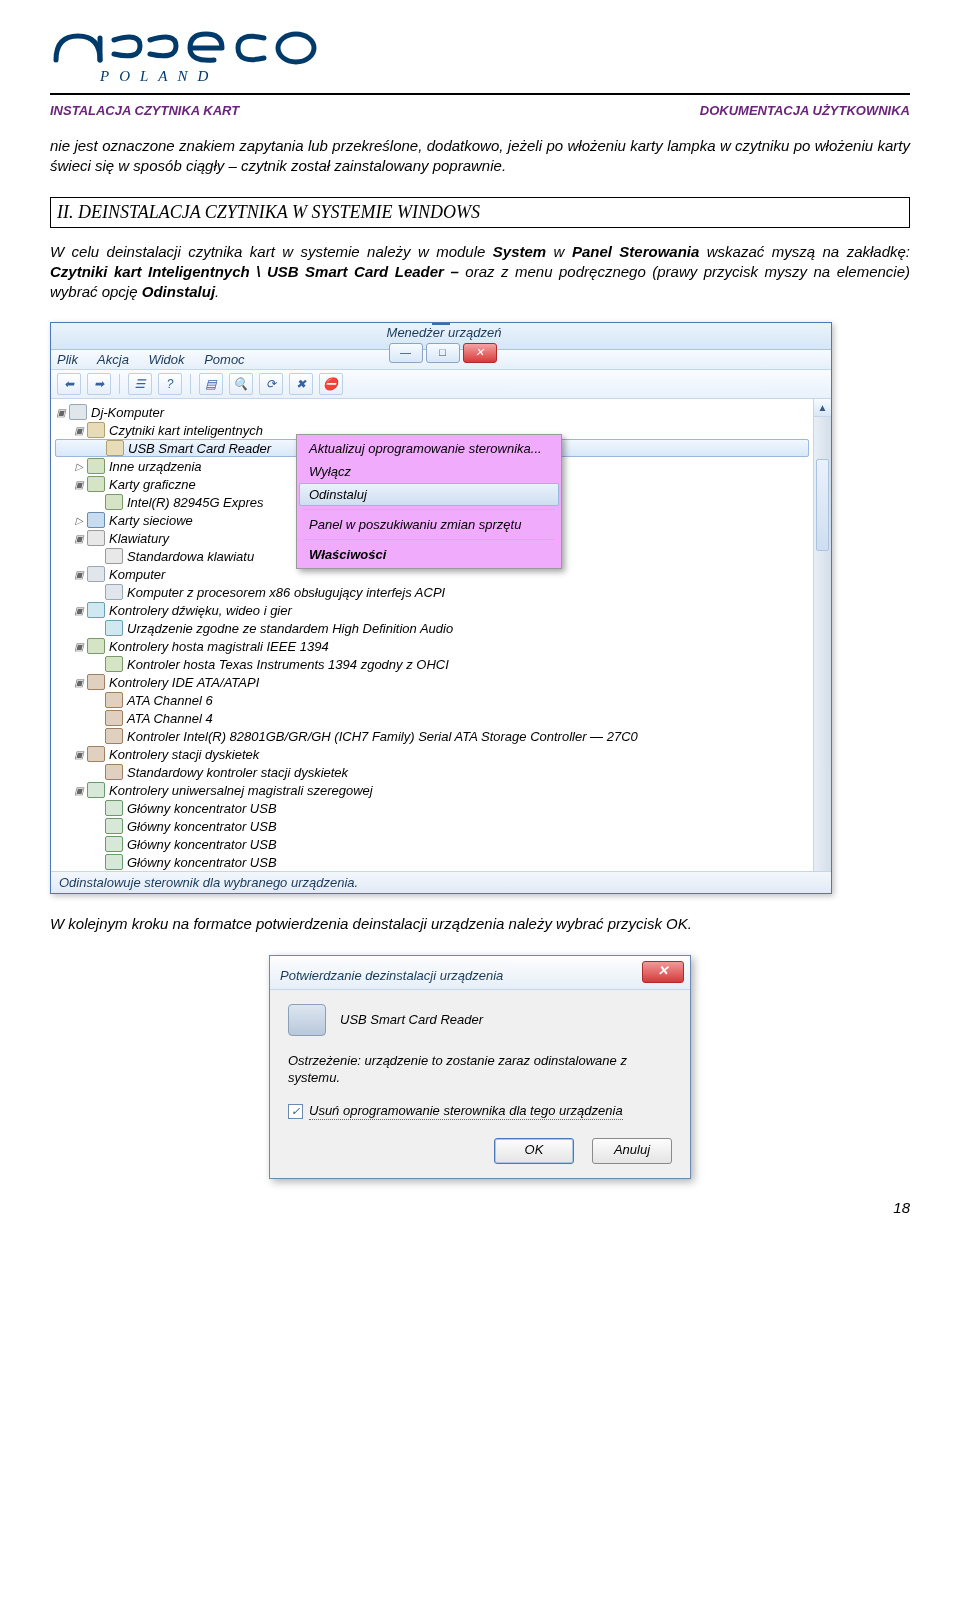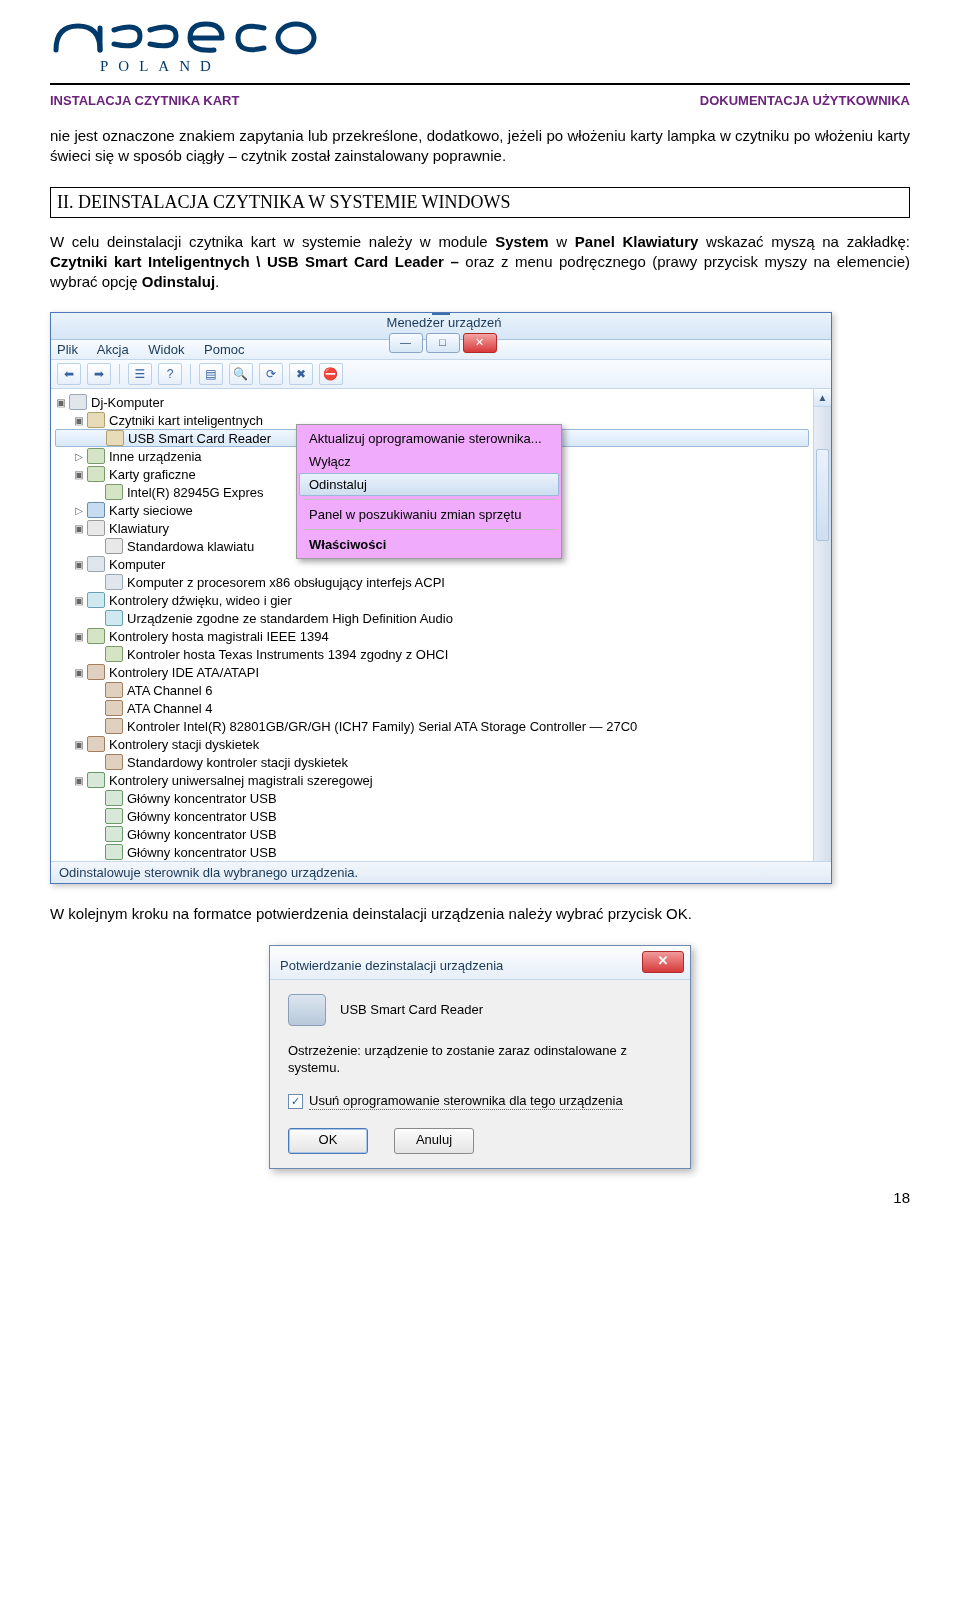--- a/index.html
+++ b/index.html
@@ -4,21 +4,22 @@
 <style>
   body {
     margin: 0;
     padding: 0;
     background: #fff;
     font-family: Verdana, Tahoma, Arial, sans-serif;
     color: #000;
     width: 960px;
   }
   .page {
-    padding: 20px 50px 40px 50px;
+    padding: 30px 50px 40px 50px;
+    font-style: italic;
   }
   .logo-area {
     margin-bottom: 8px;
   }
   .logo-area svg { display: block; }
   .logo-sub {
     font-family: "Times New Roman", serif;
     letter-spacing: 10px;
     font-size: 15px;
     color: #003a6a;
@@ -221,21 +222,21 @@
   }
   .dlg-warn { margin-bottom: 16px; line-height:1.35; }
   .dlg-check { display:flex; align-items:center; gap:6px; margin-bottom: 4px; }
   .chk {
     width:13px; height:13px; border:1px solid #6a8ab0; background:#fff;
     display:inline-flex; align-items:center; justify-content:center;
     font-size:11px; color:#1a5aa0;
   }
   .dotted { border-bottom: 1px dotted #666; padding-bottom:1px; }
   .dlg-buttons {
-    display:flex; justify-content:flex-start; gap:26px;
+    display:flex; justify-content:flex-end; gap:18px;
     padding-top: 14px;
   }
   .btn {
     min-width: 78px; height: 24px;
     background: linear-gradient(#fdfdfd,#e4e4e4);
     border: 1px solid #8a8a8a; border-radius: 3px;
     text-align:center; line-height:22px;
   }
   .btn.primary { border-color:#4a78b8; box-shadow: 0 0 0 1px #a8c6ea inset; }
   .pgnum { text-align: right; font-size: 15px; margin-top: 20px; }
@@ -272,21 +273,21 @@
     <span>DOKUMENTACJA  UŻYTKOWNIKA</span>
   </div>
 
   <p class="body-text">nie jest oznaczone znakiem zapytania lub przekreślone, dodatkowo, jeżeli po włożeniu karty lampka w czytniku po włożeniu karty świeci się w sposób ciągły – czytnik został zainstalowany poprawnie.</p>
 
   <div class="section-box">
     <span>II. DEINSTALACJA CZYTNIKA W SYSTEMIE WINDOWS</span>
   </div>
 
   <p class="body-text">
-    <span>W celu deinstalacji czytnika kart w systemie należy w module </span><b>System</b><span> w </span><b>Panel Klawiatury</b><span> wskazać myszą na zakładkę: </span><b>Czytniki kart Inteligentnych \ USB Smart Card Leader – </b><span>oraz z menu podręcznego (prawy przycisk myszy na elemencie) wybrać opcję </span><b>Odinstaluj</b><span>.</span>
+    <span>W celu deinstalacji czytnika kart w systemie należy w module </span><b>System</b><span> w </span><b>Panel Sterowania</b><span> wskazać myszą na zakładkę: </span><b>Czytniki kart Inteligentnych \ USB Smart Card Leader – </b><span>oraz z menu podręcznego (prawy przycisk myszy na elemencie) wybrać opcję </span><b>Odinstaluj</b><span>.</span>
   </p>
 
   <div class="devmgr">
     <div class="titlebar">
       <span class="appicon"></span>
       <span class="title">Menedżer urządzeń</span>
       <div class="winbtns">
         <div class="winbtn">—</div>
         <div class="winbtn">□</div>
         <div class="winbtn close">✕</div>

